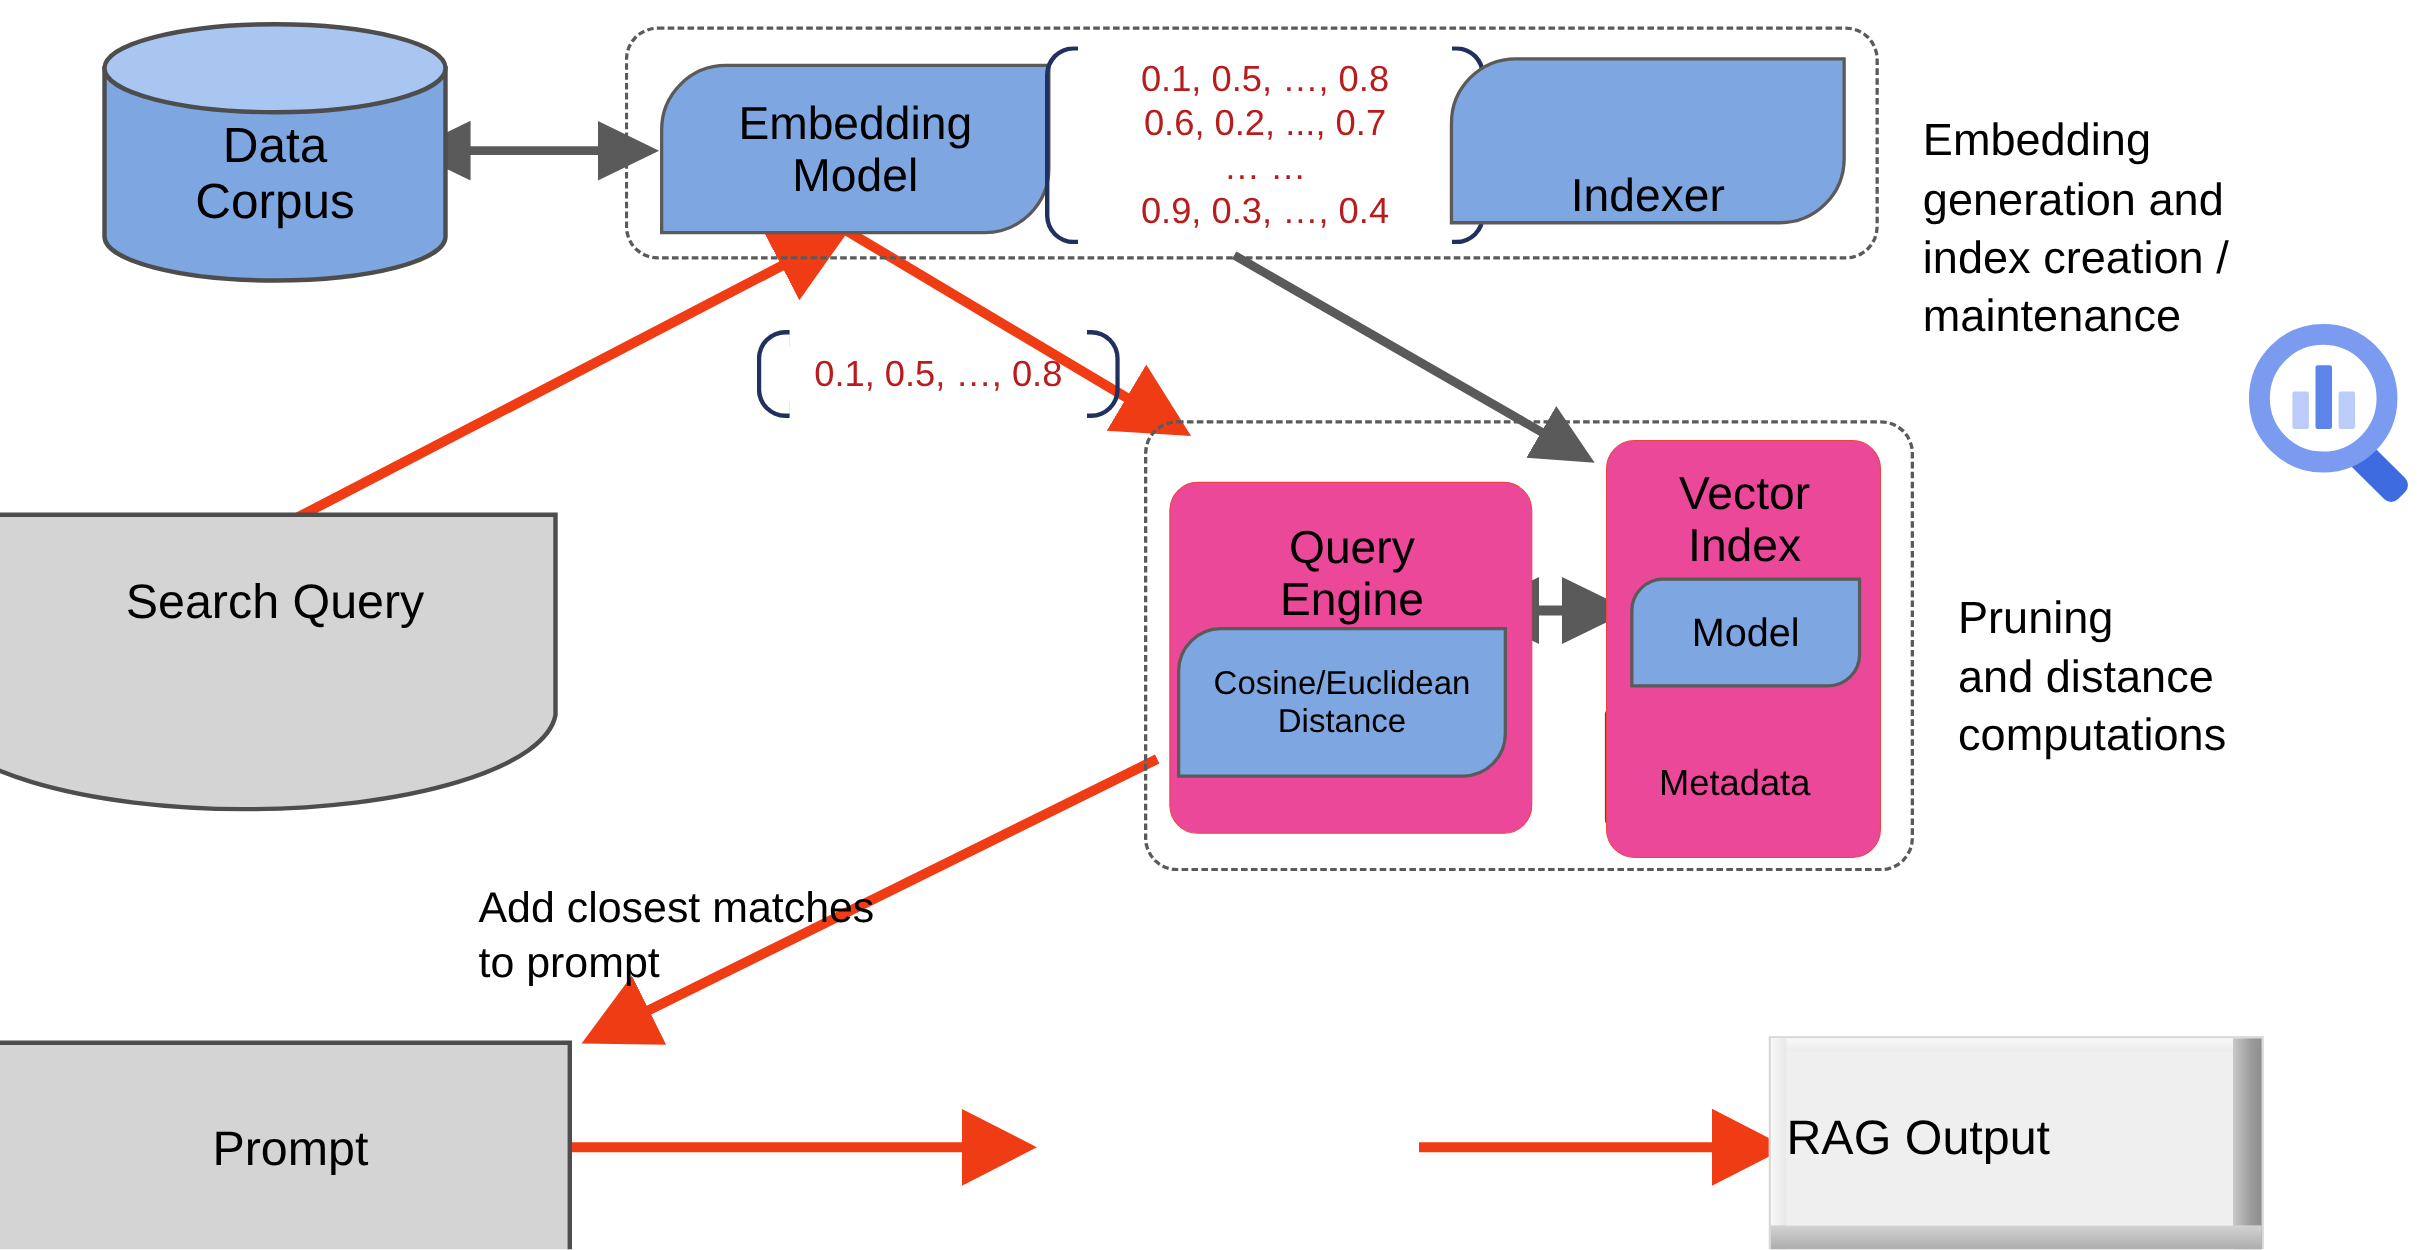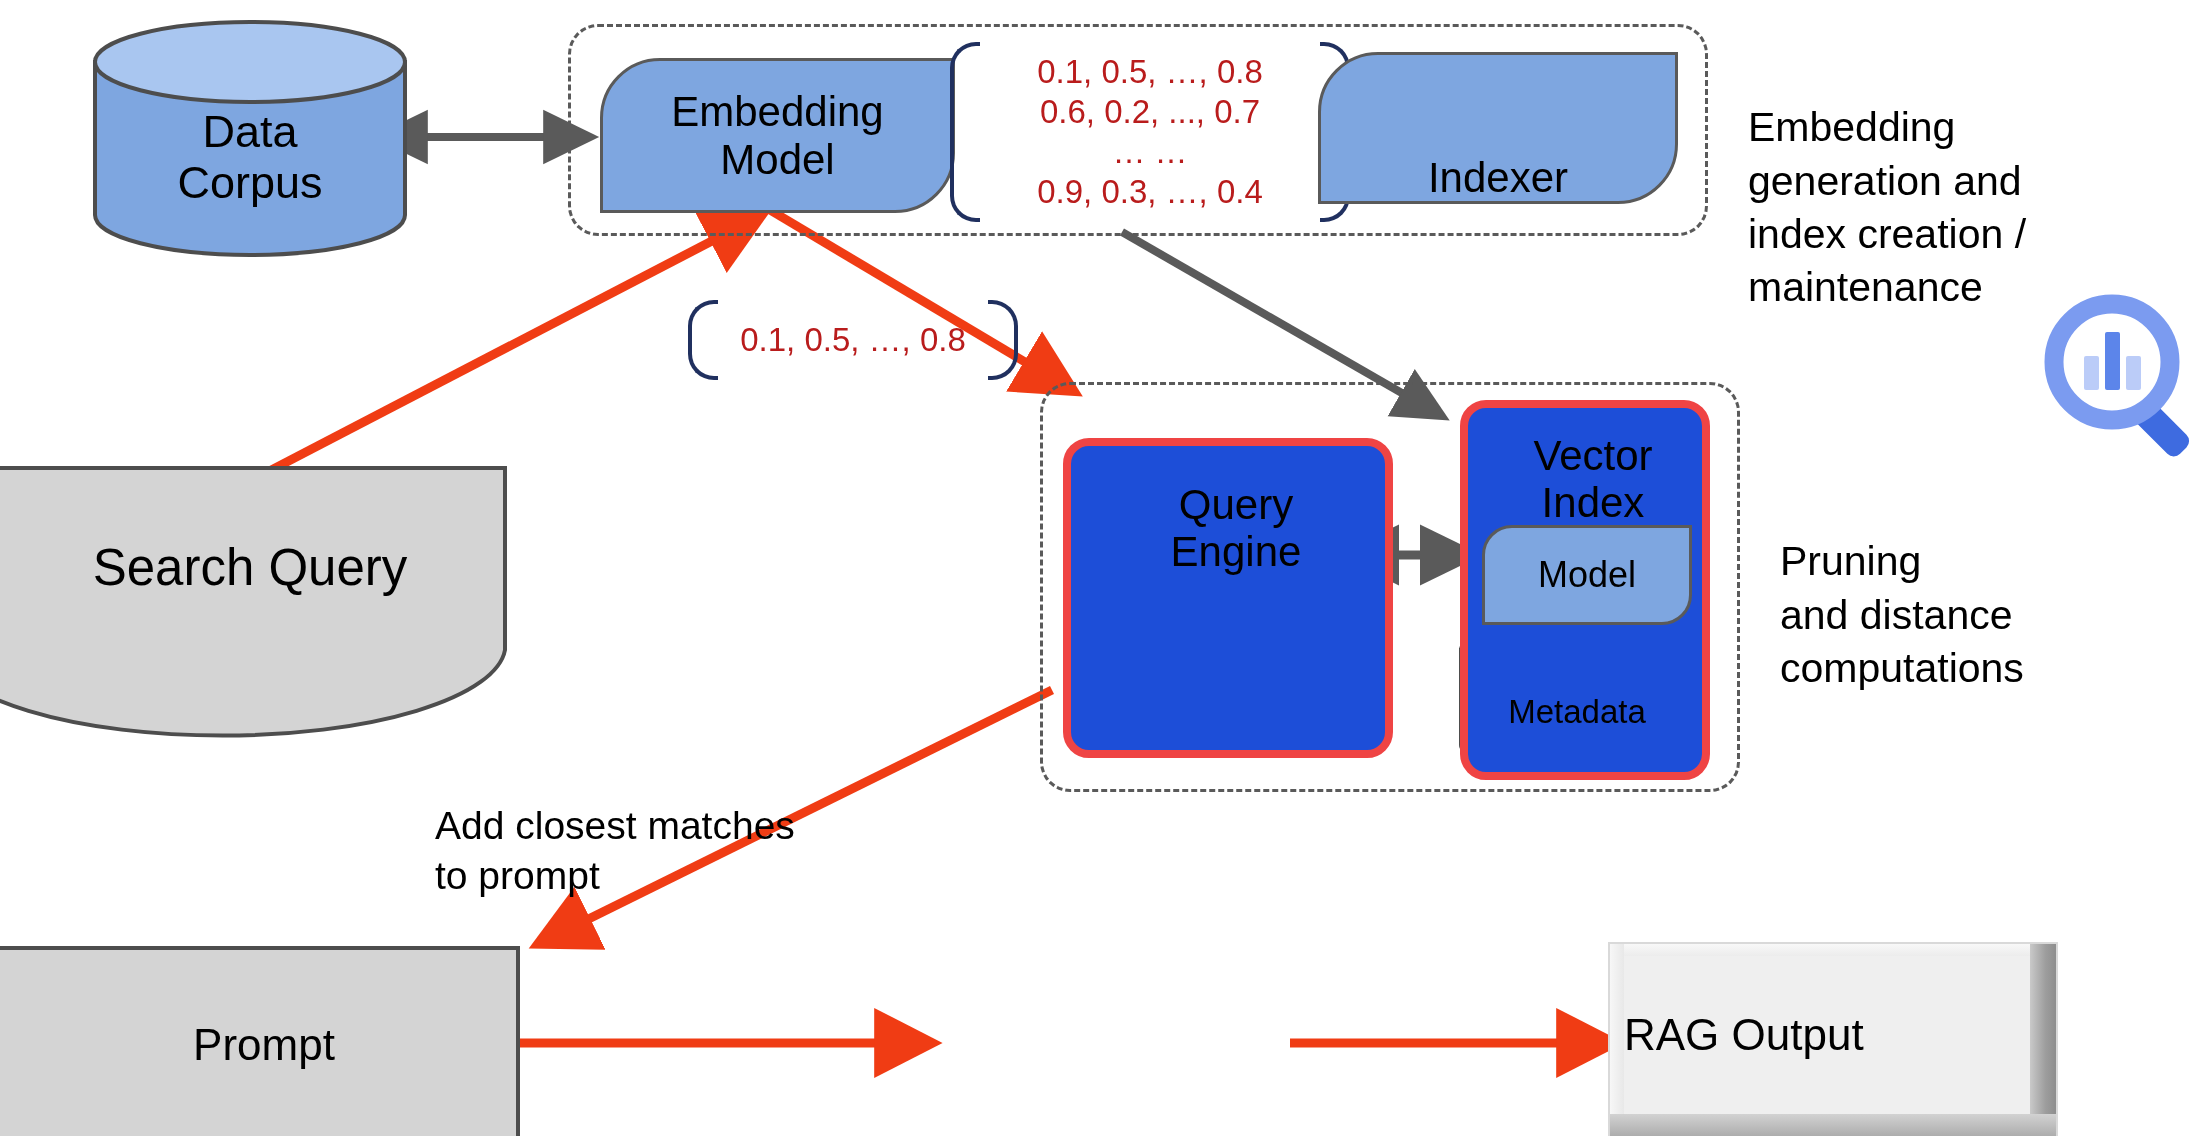--- a/index.html
+++ b/index.html
@@ -54,22 +54,22 @@
   .flag-sm {
     background: #7EA6E0;
     border: 3px solid #5a5a5a;
     border-radius: 40px 0 40px 0;
   }
 
   
   .pink-box {
     position: absolute;
     box-sizing: border-box;
-    background: #1d4ed8;
-    border: 8px solid #ef4444;
+    background: #ec4899;
+    border: 1px solid #ef4444;
     border-radius: 26px;
   }
 
   
   .bevel-outer {
     position: absolute;
     box-sizing: border-box;
     background: #EFEFEF;
     border: 2px solid #d9d9d9;
   }
@@ -247,31 +247,35 @@
 index creation /
 maintenance</span>
   </div>
 
   <div class="matrix" style="left:688px; top:300px; width:330px; height:80px; font-size:33px;">
     <div class="brk brk-l"></div>
     <div class="brk brk-r"></div>
     <span>0.1, 0.5, …,  0.8</span>
   </div>
 
-  <div class="node" style="left:0px; top:488px; width:500px; height:160px; font-size:51px;">
+  <div class="node" style="left:0px; top:468px; width:500px; height:160px; font-size:44px;">
     <span>Search Query</span>
   </div>
 
   <div class="pink-box" style="left:1063px; top:438px; width:330px; height:320px;">
     <div class="node" style="left:0; top:22px; width:330px; height:120px; font-size:42px; position:absolute;">
       <span style="white-space:pre-line;">Query
 Engine</span>
     </div>
   </div>
 
+  <div class="node flag-sm" style="left:1070px; top:570px; width:300px; height:137px; font-size:30px;">
+    <span style="white-space:pre-line;">Cosine/Euclidean
+Distance</span>
+  </div>
 
   <div class="pink-box" style="left:1460px; top:400px; width:250px; height:380px;">
     <div class="node" style="left:0; top:16px; width:250px; height:110px; font-size:42px; position:absolute;">
       <span style="white-space:pre-line;">Vector
 Index</span>
     </div>
   </div>
 
   <div class="node flag-sm" style="left:1482px; top:525px; width:210px; height:100px; font-size:36px; border-radius:30px 0 30px 0;">
     <span>Model</span>

